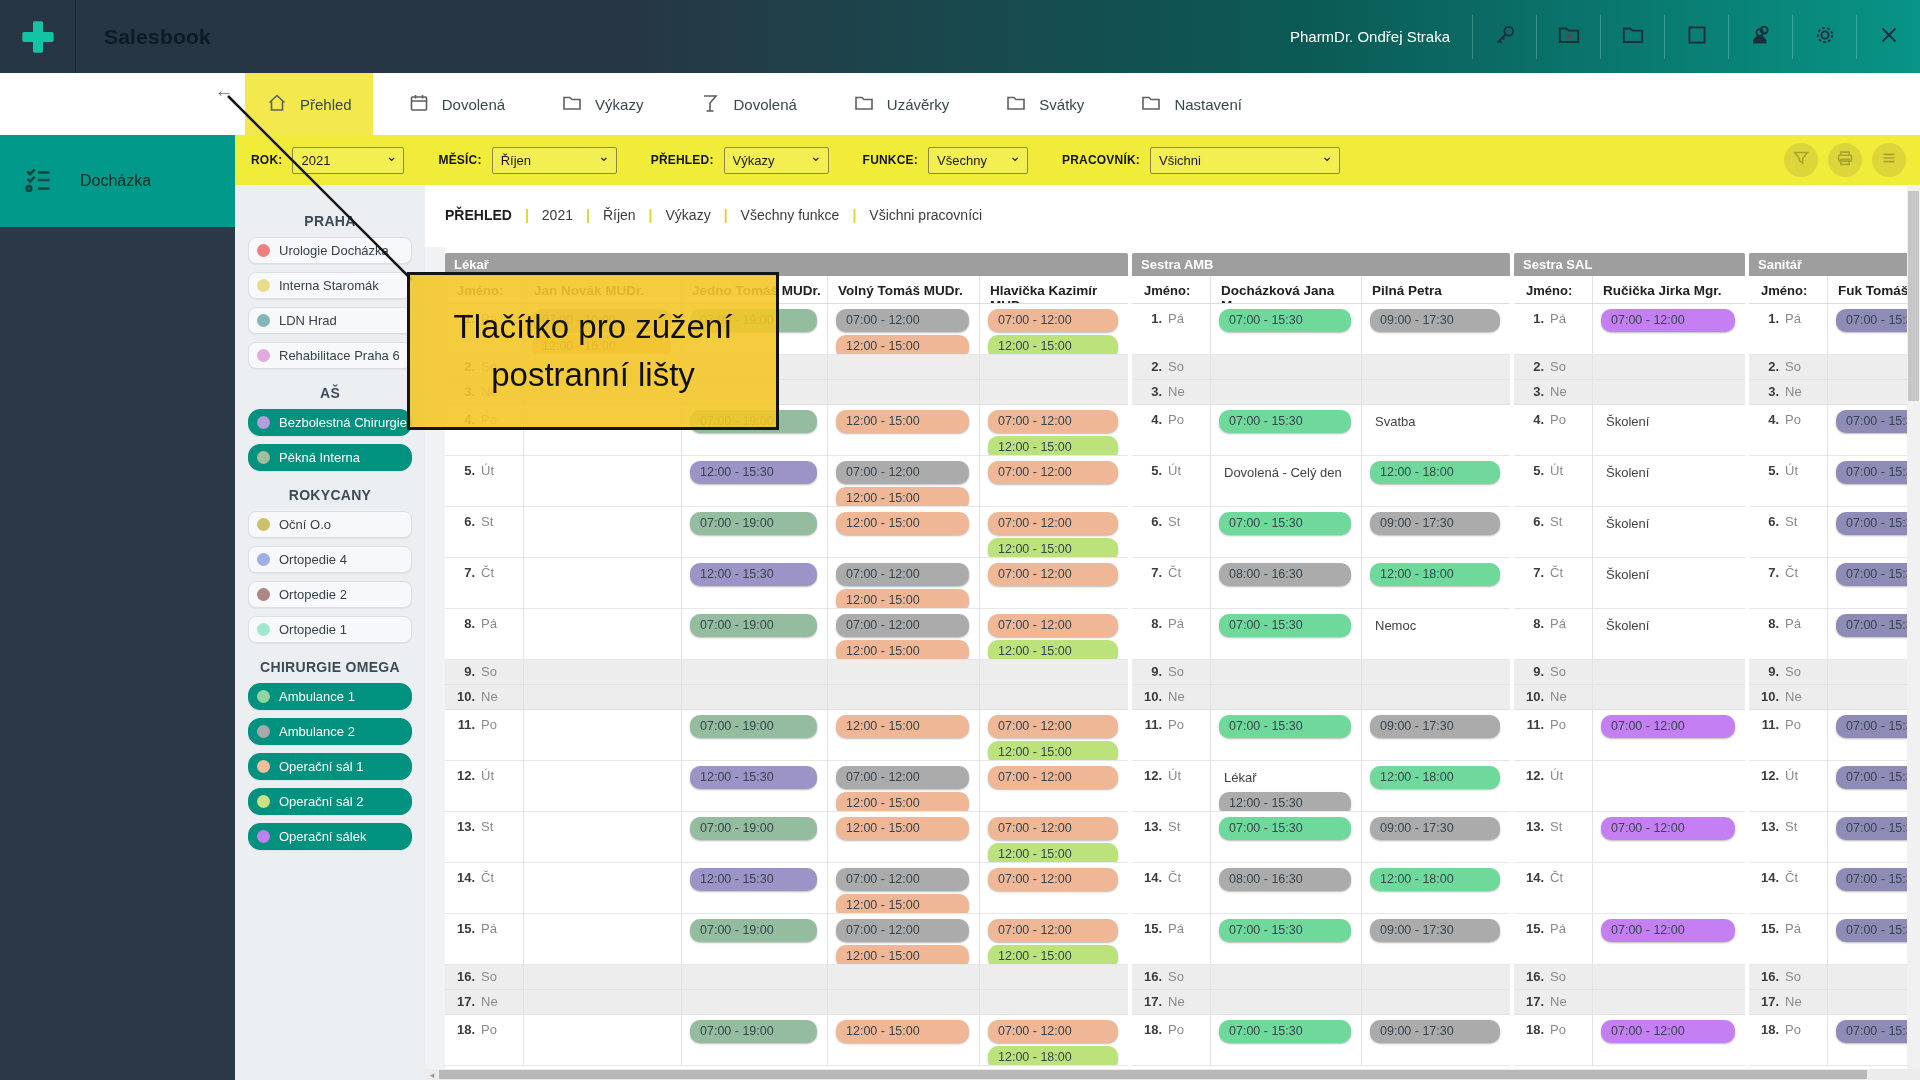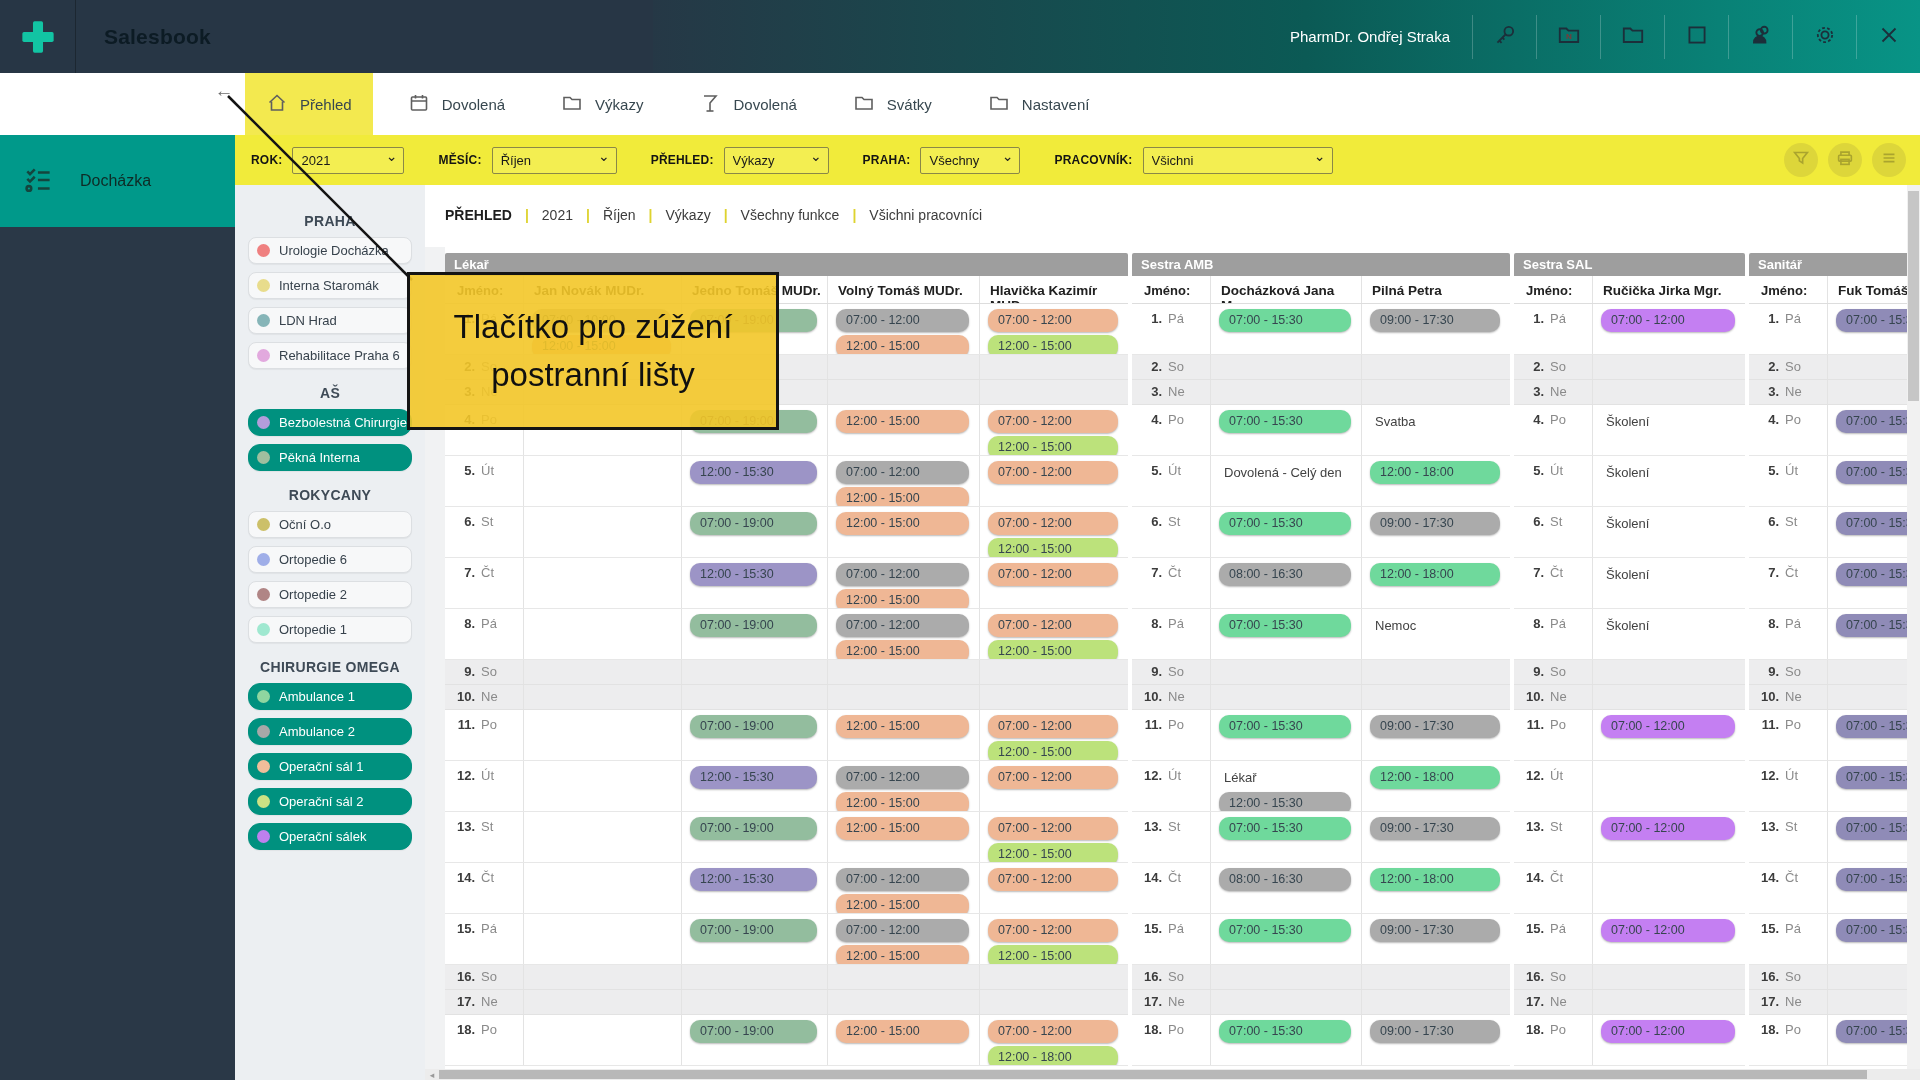--- a/index.html
+++ b/index.html
@@ -203,20 +203,26 @@
               <path d="M5 4 h12 l-6 7 v5"></path>
               <path d="M7.5 19 h7"></path>
               <path d="M11 16 v3"></path>
             </svg></span>
           <span>Dovolená</span>
         </div>
         <div class="tab">
           <span><svg width="22" height="22" viewBox="0 0 22 22">
               <path d="M3 5.5 h6 l2 2 h8 v9.5 h-16 z"></path>
             </svg></span>
+          <span>Uzávěrky</span>
+        </div>
+        <div class="tab">
+          <span><svg width="22" height="22" viewBox="0 0 22 22">
+              <path d="M3 5.5 h6 l2 2 h8 v9.5 h-16 z"></path>
+            </svg></span>
           <span>Svátky</span>
         </div>
         <div class="tab">
           <span><svg width="22" height="22" viewBox="0 0 22 22">
               <path d="M3 5.5 h6 l2 2 h8 v9.5 h-16 z"></path>
             </svg></span>
           <span>Nastavení</span>
         </div>
       </div>
   </nav>
@@ -229,21 +235,21 @@
         </div>
         <div class="fgroup">
           <span class="flabel">MĚSÍC:</span>
           <span class="fsel-wrap"><select class="fselect" style="width: 125px;"><option>Říjen</option></select></span>
         </div>
         <div class="fgroup">
           <span class="flabel">PŘEHLED:</span>
           <span class="fsel-wrap"><select class="fselect" style="width: 105px;"><option>Výkazy</option></select></span>
         </div>
         <div class="fgroup">
-          <span class="flabel">PRAHA:</span>
+          <span class="flabel">FUNKCE:</span>
           <span class="fsel-wrap"><select class="fselect" style="width: 100px;"><option>Všechny</option></select></span>
         </div>
         <div class="fgroup">
           <span class="flabel">PRACOVNÍK:</span>
           <span class="fsel-wrap"><select class="fselect" style="width: 190px;"><option>Všichni</option></select></span>
         </div>
       </div>
     <div class="factions" id="factions">
         <div class="fcircle">
           <span><svg width="20" height="20" viewBox="0 0 22 22">
@@ -304,21 +310,21 @@
         <span class="sb-dot" style="background: rgb(159, 191, 159);"></span>
         <span>Pěkná Interna</span>
       </div>
       <div class="sec-head">ROKYCANY</div>
       <div class="sb-item">
         <span class="sb-dot" style="background: rgb(204, 192, 105);"></span>
         <span>Oční O.o</span>
       </div>
       <div class="sb-item">
         <span class="sb-dot" style="background: rgb(159, 174, 232);"></span>
-        <span>Ortopedie 6</span>
+        <span>Ortopedie 4</span>
       </div>
       <div class="sb-item">
         <span class="sb-dot" style="background: rgb(176, 133, 133);"></span>
         <span>Ortopedie 2</span>
       </div>
       <div class="sb-item">
         <span class="sb-dot" style="background: rgb(159, 232, 208);"></span>
         <span>Ortopedie 1</span>
       </div>
       <div class="sec-head">CHIRURGIE OMEGA</div>

